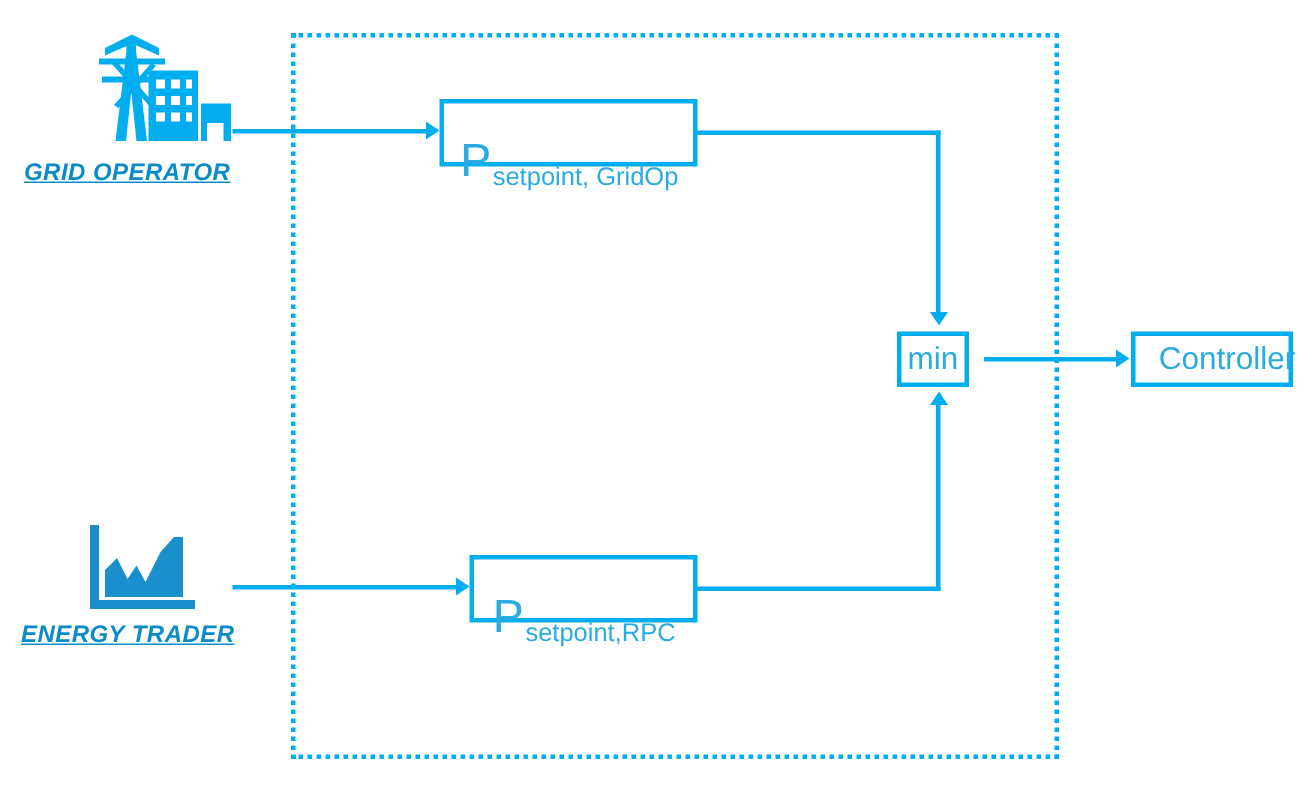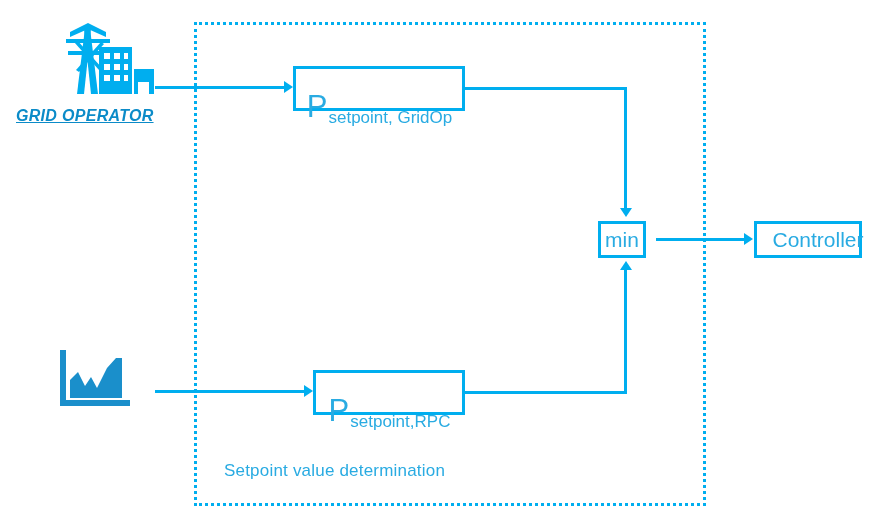--- a/index.html
+++ b/index.html
@@ -108,21 +108,20 @@
     border-right: 6px solid transparent;
     border-bottom: 9px solid #00AEEF;
   }
 </style>
 </head>
 <body>
 
 <div id="canvas">
 
   <div class="group-box"></div>
-  <div class="group-caption">Setpoint value determination</div>
 
   <div class="icon-wrap icon-grid">
     <svg viewBox="0 0 105 78" width="105" height="78" aria-hidden="true">
       <g fill="#00AEEF">
 
         <path d="M12 12 L30 3 L48 12 L48 17 L30 9 L12 17 Z"></path>
         <rect x="8" y="19" width="44" height="4"></rect>
         <rect x="10" y="31" width="40" height="4"></rect>
 
         <path d="M26 8 L32 8 L40 74 L33 74 Z"></path>
@@ -169,20 +168,21 @@
     <svg viewBox="0 0 70 60" width="70" height="60" aria-hidden="true">
       <g fill="#1A8FCB">
 
         <rect x="0" y="0" width="6" height="56"></rect>
         <rect x="0" y="50" width="70" height="6"></rect>
 
         <path d="M10 30 L18 22 L25 36 L31 27 L37 38 L47 18 L56 8 L62 8 L62 48 L10 48 Z"></path>
       </g>
     </svg>
   </div>
+  <div class="actor-label label-trader">ENERGY TRADER</div>
 
   <div class="wire h" style="left:155px; top:390px; width:151px;"></div>
   <div class="arrow arrow-r" style="left:304px; top:385px;"></div>
 
   <div class="block block-sp-rpc">
     <span class="sym">
       <span class="base">P</span>
       <span class="sub">setpoint,RPC</span>
     </span>
   </div>

